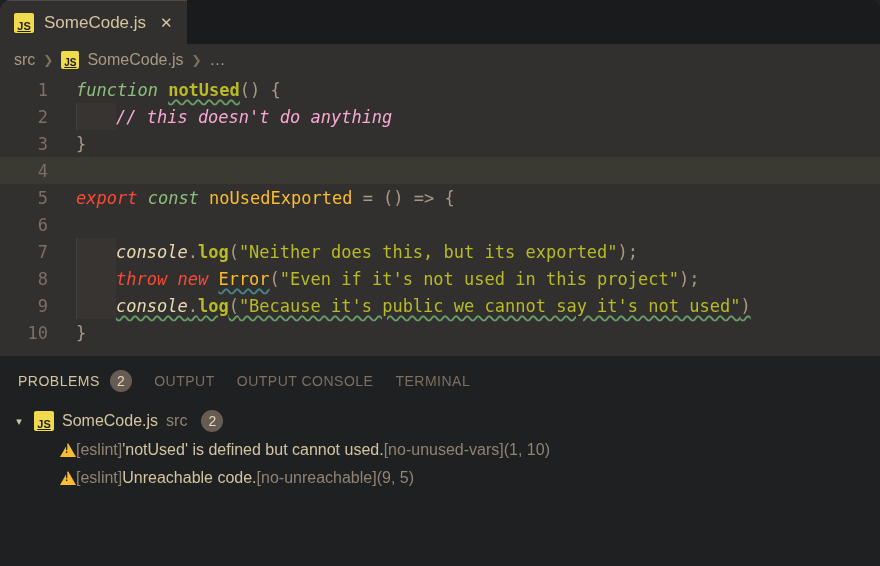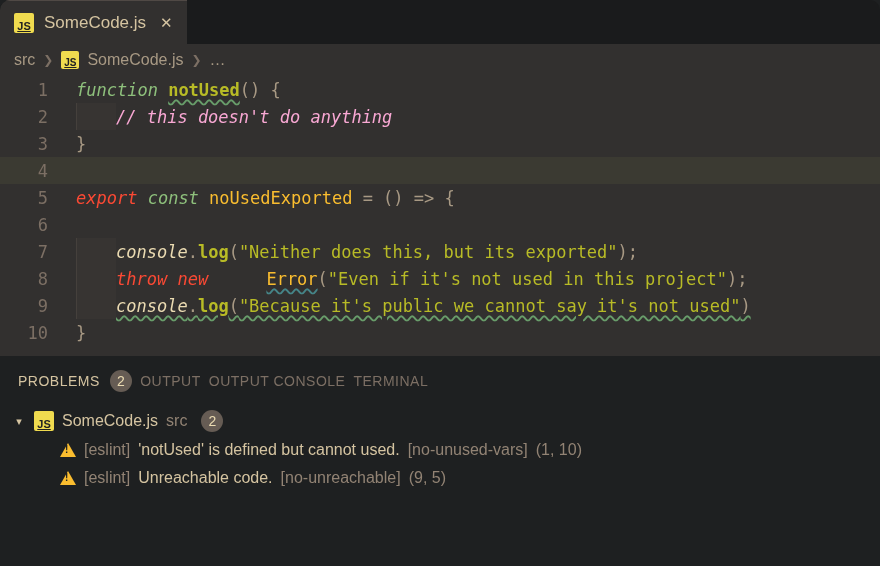--- a/index.html
+++ b/index.html
@@ -98,31 +98,30 @@
   .type { color: #fabd2f; }
   .warn-underline {
     text-decoration: underline wavy #689d6a;
     text-decoration-thickness: 1.5px;
     text-underline-offset: 3px;
   }
   .info-underline {
     text-decoration: underline wavy #458588;
     text-decoration-thickness: 1.5px;
     text-underline-offset: 3px;
-    margin-left: 48px;
   }
 
   
   .panel {
     background: #1e2021;
   }
   .panel-tabs {
     display: flex;
     align-items: center;
-    gap: 8px;
+    gap: 22px;
     padding: 14px 18px 10px 18px;
     font-family: -apple-system, sans-serif;
     font-size: 14px;
     letter-spacing: .5px;
     color: #7c6f64;
   }
   .panel-tab.active { color: #d5c4a1; }
   .badge {
     display: inline-flex;
     min-width: 22px; height: 22px;
@@ -145,21 +144,20 @@
     align-items: center;
     gap: 8px;
     padding: 4px 0;
     color: #d5c4a1;
   }
   .twisty { color: #d5c4a1; font-size: 11px; width: 14px; text-align:center;}
   .prob-file .src { color: #928374; }
   .prob-item {
     display: flex;
     align-items: center;
-    gap: 8px;
     padding: 5px 0 5px 48px;
     color: #d5c4a1;
   }
   .warn-ico {
     width: 0; height: 0;
     border-left: 8px solid transparent;
     border-right: 8px solid transparent;
     border-bottom: 14px solid #fabd2f;
     position: relative;
   }

